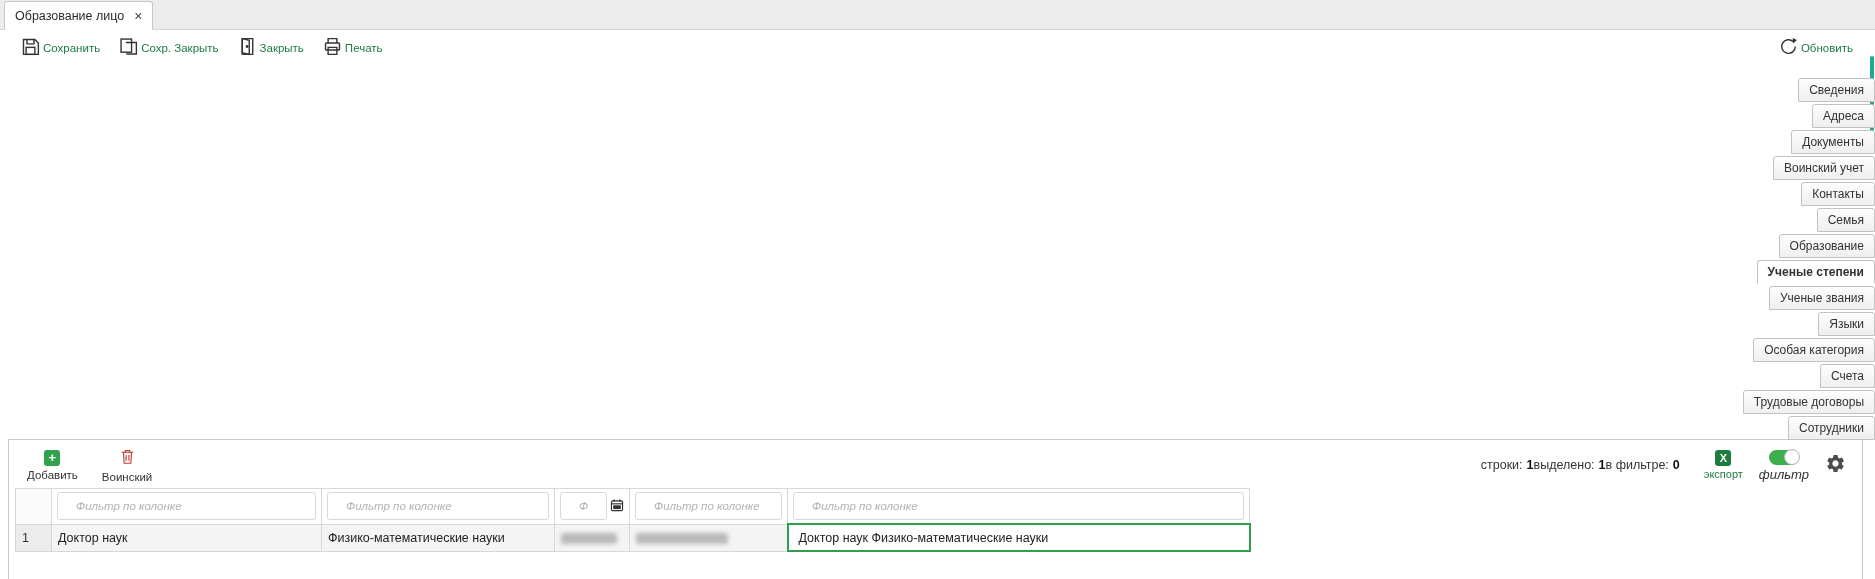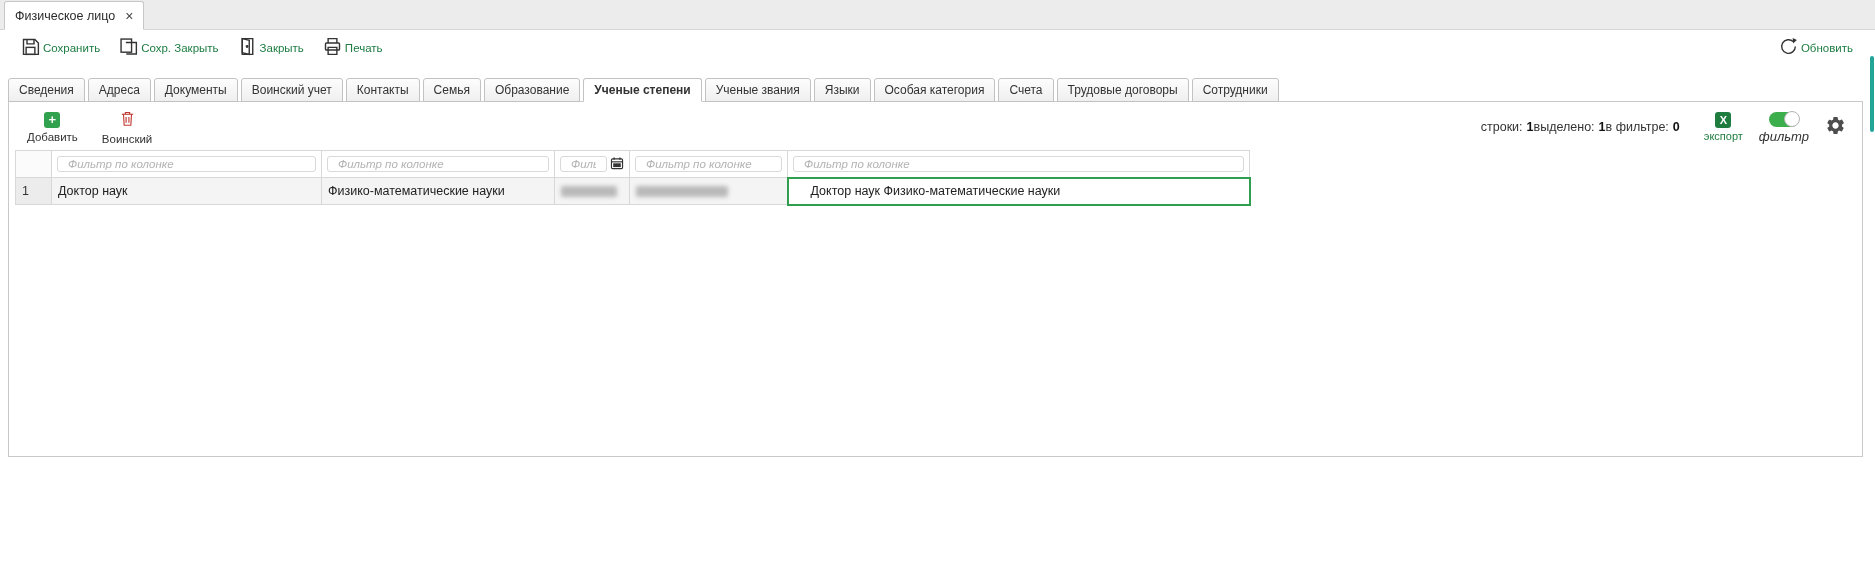--- a/index.html
+++ b/index.html
@@ -33,21 +33,21 @@
     padding:1px 8px; cursor:pointer; background:none; border:none;
     font-family:inherit;
   }
   .tool-btn svg { width:21px; height:21px; stroke:#333; fill:none; stroke-width:1.6; }
   .tool-label { color:#1c7c42; font-size:11.5px; white-space:nowrap; }
   .toolbar .spacer { flex:1; }
 
   
   .tabs-row {
     display:flex; gap:3px; align-items:flex-end;
-    padding:0 0 0 8px; position:relative; z-index:2;
+    padding:0 0 0 8px; position:relative; z-index:2;flex-direction:column;
   }
   .tab {
     background:linear-gradient(#fdfdfd,#efefef);
     border:1px solid #c2c2c2; border-radius:3px 3px 0 0;
     padding:4px 10px 4px; font-size:12px; color:#333;
     margin-bottom:-1px; cursor:pointer; white-space:nowrap;
   }
   .tab.active {
     background:#fff; border-bottom:1px solid #fff; font-weight:bold;
   }
@@ -95,54 +95,54 @@
   table.grid { border-collapse:collapse; table-layout:fixed; width:1234px; margin-left:6px; }
   .grid th {
     background:#f7f7f7; border:1px solid #d8d8d8; height:38px;
     font-weight:normal; font-size:12px; color:#4d4d4d; text-align:center;
     padding:2px 6px; line-height:1.25;
   }
   .grid td { border:1px solid #d8d8d8; height:27px; padding:0 6px; font-size:12.5px; }
   .filter-row td { padding:3px 5px; background:#fff; }
   .filter-row td.numf { background:#fbfbfb; }
   input.filter {
-    width:100%; height:16px; border:1px solid #d9d9d9; border-radius:3px;
-    padding:0 10px; font-size:11.5px; font-family:inherit; color:#333; outline:none;
+    width:100%; height:28px; border:1px solid #d9d9d9; border-radius:3px;
+    padding:0 18px; font-size:11.5px; font-family:inherit; color:#333; outline:none;
   }
   input.filter::placeholder { color:#b3b3b3; font-style:italic; }
   .date-filter-wrap { display:flex; align-items:center; gap:3px; }
   .date-filter-wrap input { flex:1; min-width:0; }
   .cal-btn { border:none; background:none; padding:0; cursor:pointer; display:flex; }
   .cal-btn svg { width:14px; height:14px; }
 
   .data-row td { background:#f4f4f4; color:#222; }
   .data-row td.num-cell { background:#ececec; color:#333; }
   .data-row td.fullname-cell {
-    background:#fff; border:2px solid #2f9e4e; padding:0 22px;
+    background:#fff; border:2px solid #2f9e4e; padding:0 10px;
   }
   .redacted {
     display:inline-block; height:11px; border-radius:2px;
     background:#b9b9b9; filter:blur(2px); vertical-align:middle;
   }
   .redacted.date { width:56px; }
   .redacted.diploma { width:92px; }
 
   
   .scrollbar-track { position:absolute; right:0; top:30px; bottom:0; width:5px; }
   .scrollbar-thumb {
     position:absolute; right:1px; top:26px; width:4px; height:76px;
     background:#23a69a; border-radius:2px;
   }
 </style>
 </head>
 <body>
 
 <div class="doc-tabbar">
   <div class="doc-tab">
-    <span>Физическое лицо</span>
+    <span>Образование лицо</span>
     <span class="close">×</span>
   </div>
 </div>
 
 <div class="toolbar">
   <button class="tool-btn">
     <span>
       <svg viewBox="0 0 24 24">
           <path d="M4 4h13l4 4v13H4z"></path>
           <path d="M8 4v5h8V4"></path>

